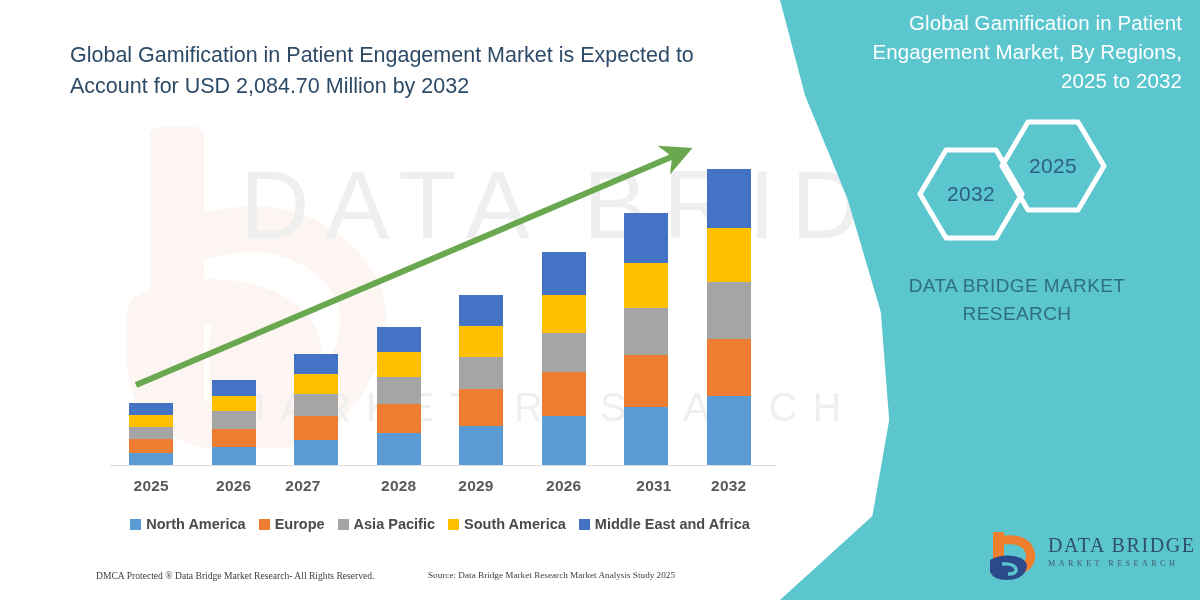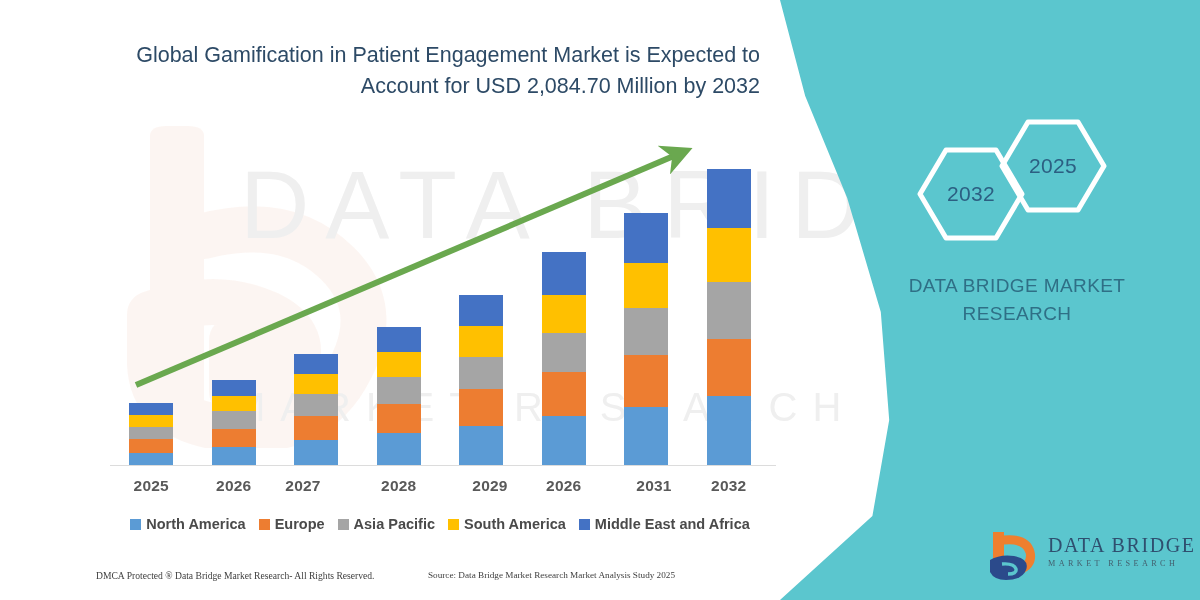--- a/index.html
+++ b/index.html
@@ -51,21 +51,21 @@
   }
   .wm-mr{
     position:absolute;left:232px;top:385px;width:720px;
     font-size:40px;letter-spacing:15px;color:#efefef;
     white-space:nowrap;pointer-events:none;
   }
 
   
   .headline{
     position:absolute;left:70px;top:40px;width:690px;
-    text-align:right;color:#2d4a66;
+    text-align:left;color:#2d4a66;
     font-size:21.5px;line-height:31px;
   }
 
   
   .chart{position:absolute;left:0;top:0;width:800px;height:600px;}
   .plot{position:absolute;left:110px;top:140px;width:660px;height:326px;}
   .axis-line{
     position:absolute;left:110px;top:465px;width:666px;height:1px;
     background:#dcdcdc;
   }
@@ -188,21 +188,21 @@
           <div class="seg" style="height: 57.5294px; background: rgb(237, 125, 49);"></div>
           <div class="seg" style="height: 69.9941px; background: rgb(91, 155, 213);"></div>
         </div>
       </div>
     <div class="axis-line"></div>
     <div class="xlabels" id="xlabels">
         <div class="xlab" style="left: 6.25px;">2025</div>
         <div class="xlab" style="left: 88.75px;">2026</div>
         <div class="xlab" style="left: 158px;">2027</div>
         <div class="xlab" style="left: 253.75px;">2028</div>
-        <div class="xlab" style="left: 345px;">2029</div>
+        <div class="xlab" style="left: 331px;">2029</div>
         <div class="xlab" style="left: 418.75px;">2026</div>
         <div class="xlab" style="left: 509px;">2031</div>
         <div class="xlab" style="left: 583.75px;">2032</div>
       </div>
 
     <svg class="arrow" id="arrow-svg" viewBox="0 0 800 600">
       <defs>
         <marker id="ahead" markerWidth="5.2" markerHeight="5.2" refX="2.2" refY="2.6" orient="auto">
           <path d="M0,0 L5.2,2.6 L0,5.2 L1.5,2.6 Z" fill="#6aa84f"></path>
         </marker>
@@ -231,20 +231,21 @@
           <span class="leg-swatch" style="background: rgb(68, 114, 196);"></span>
           <span class="leg-label">Middle East and Africa</span>
         </div>
       </div>
   </div>
 
   <div class="footer-left">DMCA Protected ® Data Bridge Market Research-  All Rights Reserved.</div>
   <div class="footer-right">Source: Data Bridge Market Research  Market Analysis Study 2025</div>
 
   <div class="teal-panel" style="background: rgb(91, 198, 206);"></div>
+  <div class="teal-title">Global Gamification in Patient Engagement Market, By Regions, 2025 to 2032</div>
 
   <div class="hexwrap">
     <div class="hex hex-2025">
       <svg viewBox="0 0 110 96" width="110" height="96" aria-hidden="true">
         <polygon points="30,4 80,4 106,48 80,92 30,92 4,48" fill="none" stroke="#ffffff" stroke-width="5" stroke-linejoin="round"></polygon>
       </svg>
       <div class="hex-label">2025</div>
     </div>
     <div class="hex hex-2032">
       <svg viewBox="0 0 110 96" width="110" height="96" aria-hidden="true">

